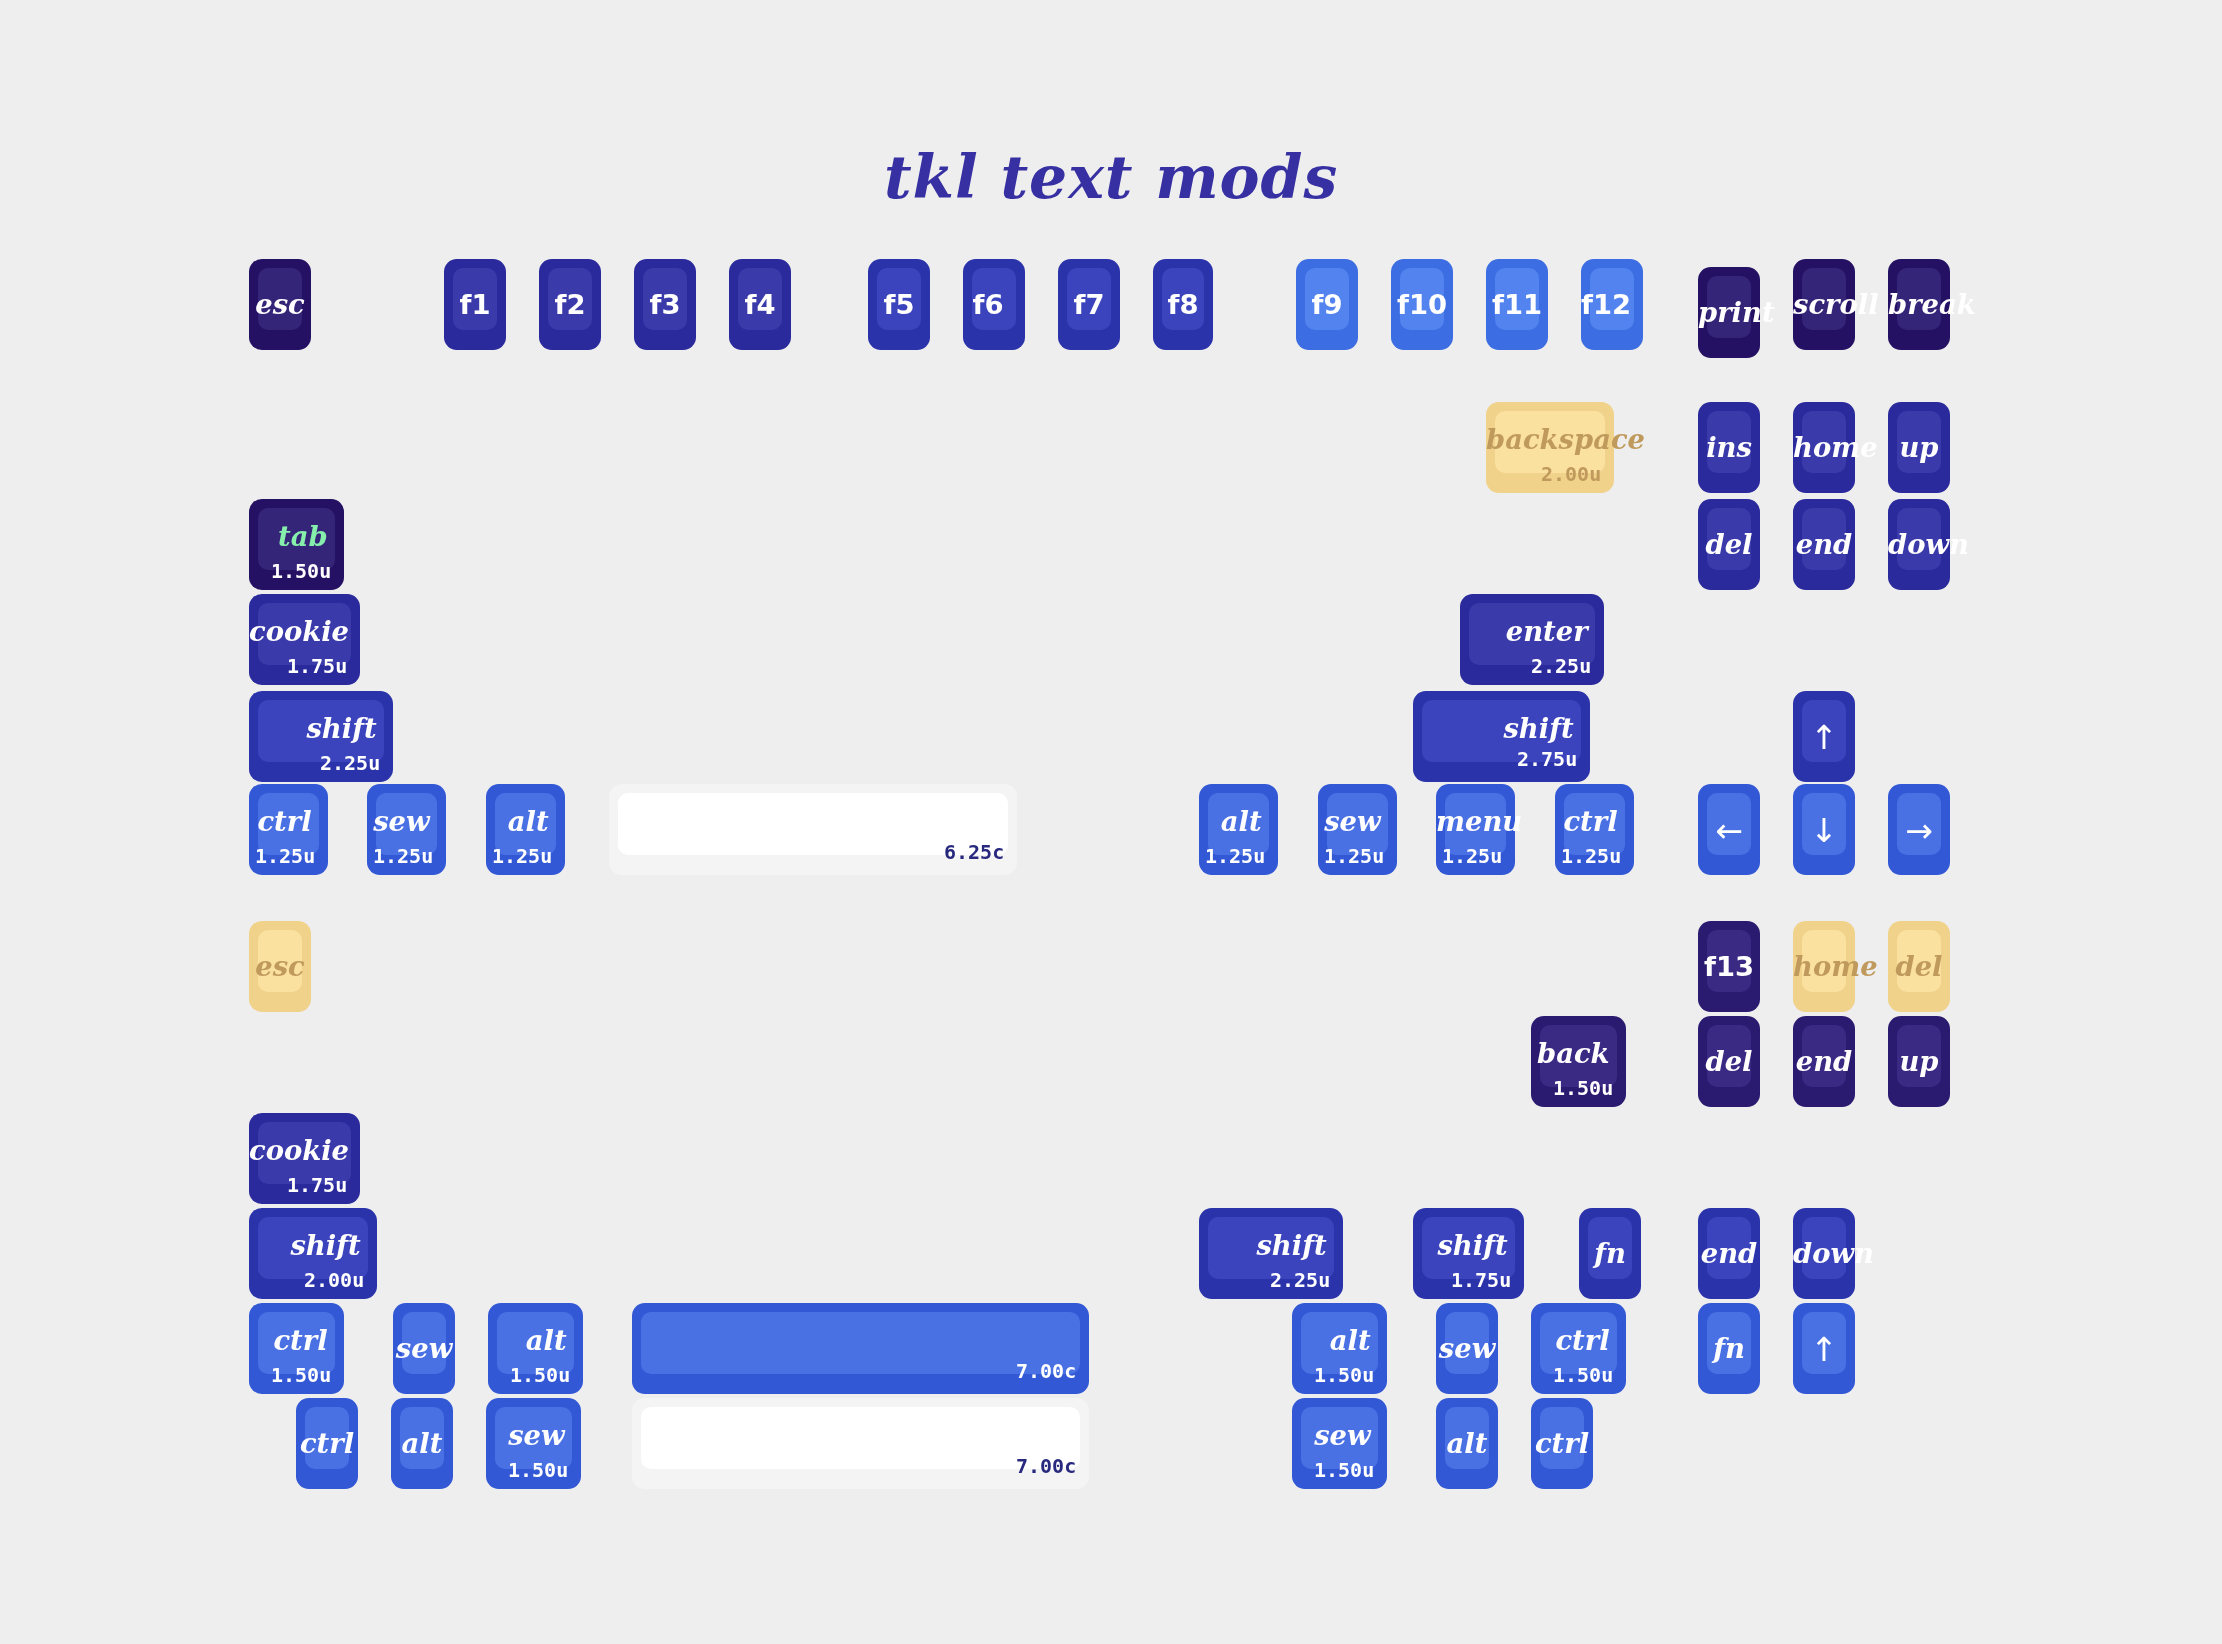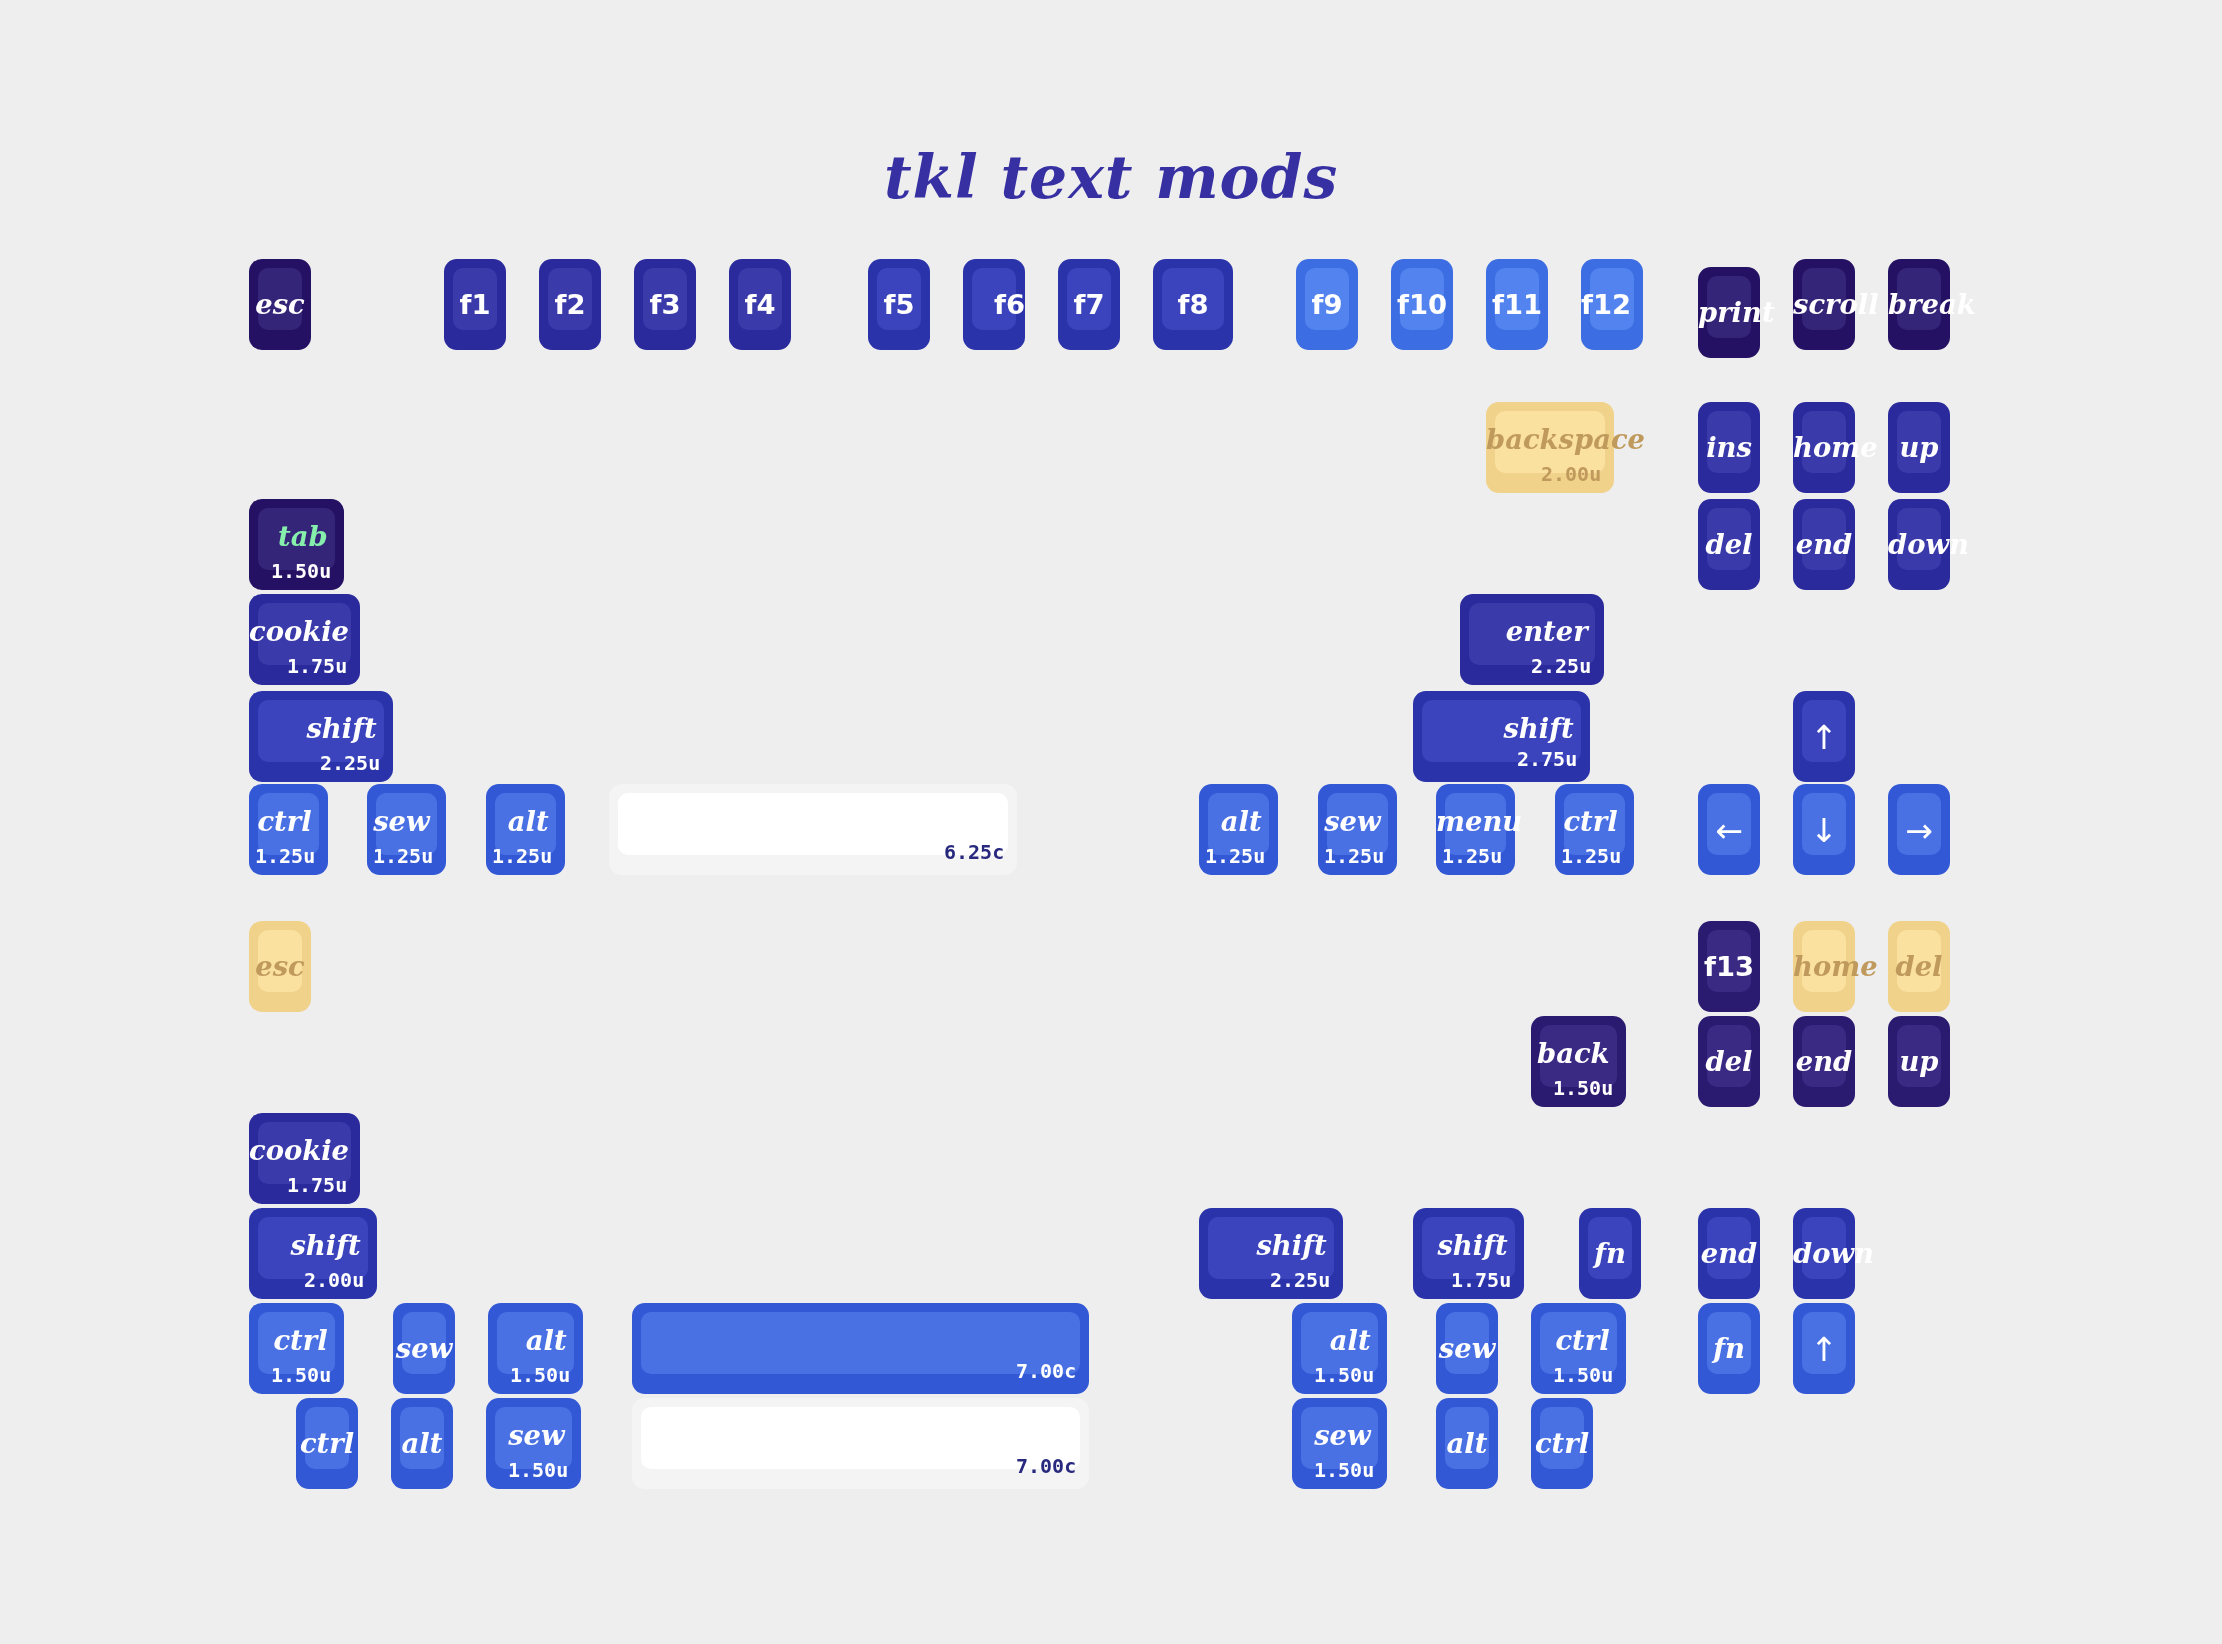--- a/index.html
+++ b/index.html
@@ -122,27 +122,27 @@
       <div class="key sanslegend" style="left: 729px; top: 259px; width: 62px; height: 91px; background: rgb(42, 42, 156);">
         <div class="top" style="background: rgb(58, 58, 171);"></div>
         <div class="legend" style="color: rgb(255, 255, 255); right: 0px; text-align: center;">f4</div>
       </div>
       <div class="key sanslegend" style="left: 868px; top: 259px; width: 62px; height: 91px; background: rgb(43, 51, 171);">
         <div class="top" style="background: rgb(59, 68, 189);"></div>
         <div class="legend" style="color: rgb(255, 255, 255); right: 0px; text-align: center;">f5</div>
       </div>
       <div class="key sanslegend" style="left: 963px; top: 259px; width: 62px; height: 91px; background: rgb(43, 51, 171);">
         <div class="top" style="background: rgb(59, 68, 189);"></div>
-        <div class="legend" style="color: rgb(255, 255, 255); right: 0px; ">f6</div>
+        <div class="legend" style="color: rgb(255, 255, 255); right: 12px; text-align: center;">f6</div>
       </div>
       <div class="key sanslegend" style="left: 1058px; top: 259px; width: 62px; height: 91px; background: rgb(43, 51, 171);">
         <div class="top" style="background: rgb(59, 68, 189);"></div>
         <div class="legend" style="color: rgb(255, 255, 255); right: 0px; text-align: center;">f7</div>
       </div>
-      <div class="key sanslegend" style="left: 1153px; top: 259px; width: 80px; height: 91px; background: rgb(43, 51, 171);">
+      <div class="key sanslegend" style="left: 1153px; top: 259px; width: 60px; height: 91px; background: rgb(43, 51, 171);">
         <div class="top" style="background: rgb(59, 68, 189);"></div>
         <div class="legend" style="color: rgb(255, 255, 255); right: 0px; text-align: center;">f8</div>
       </div>
       <div class="key sanslegend" style="left: 1296px; top: 259px; width: 62px; height: 91px; background: rgb(61, 109, 226);">
         <div class="top" style="background: rgb(82, 131, 238);"></div>
         <div class="legend" style="color: rgb(255, 255, 255); right: 0px; text-align: center;">f9</div>
       </div>
       <div class="key sanslegend" style="left: 1391px; top: 259px; width: 62px; height: 91px; background: rgb(61, 109, 226);">
         <div class="top" style="background: rgb(82, 131, 238);"></div>
         <div class="legend" style="color: rgb(255, 255, 255); right: 0px; text-align: center;">f10</div>

